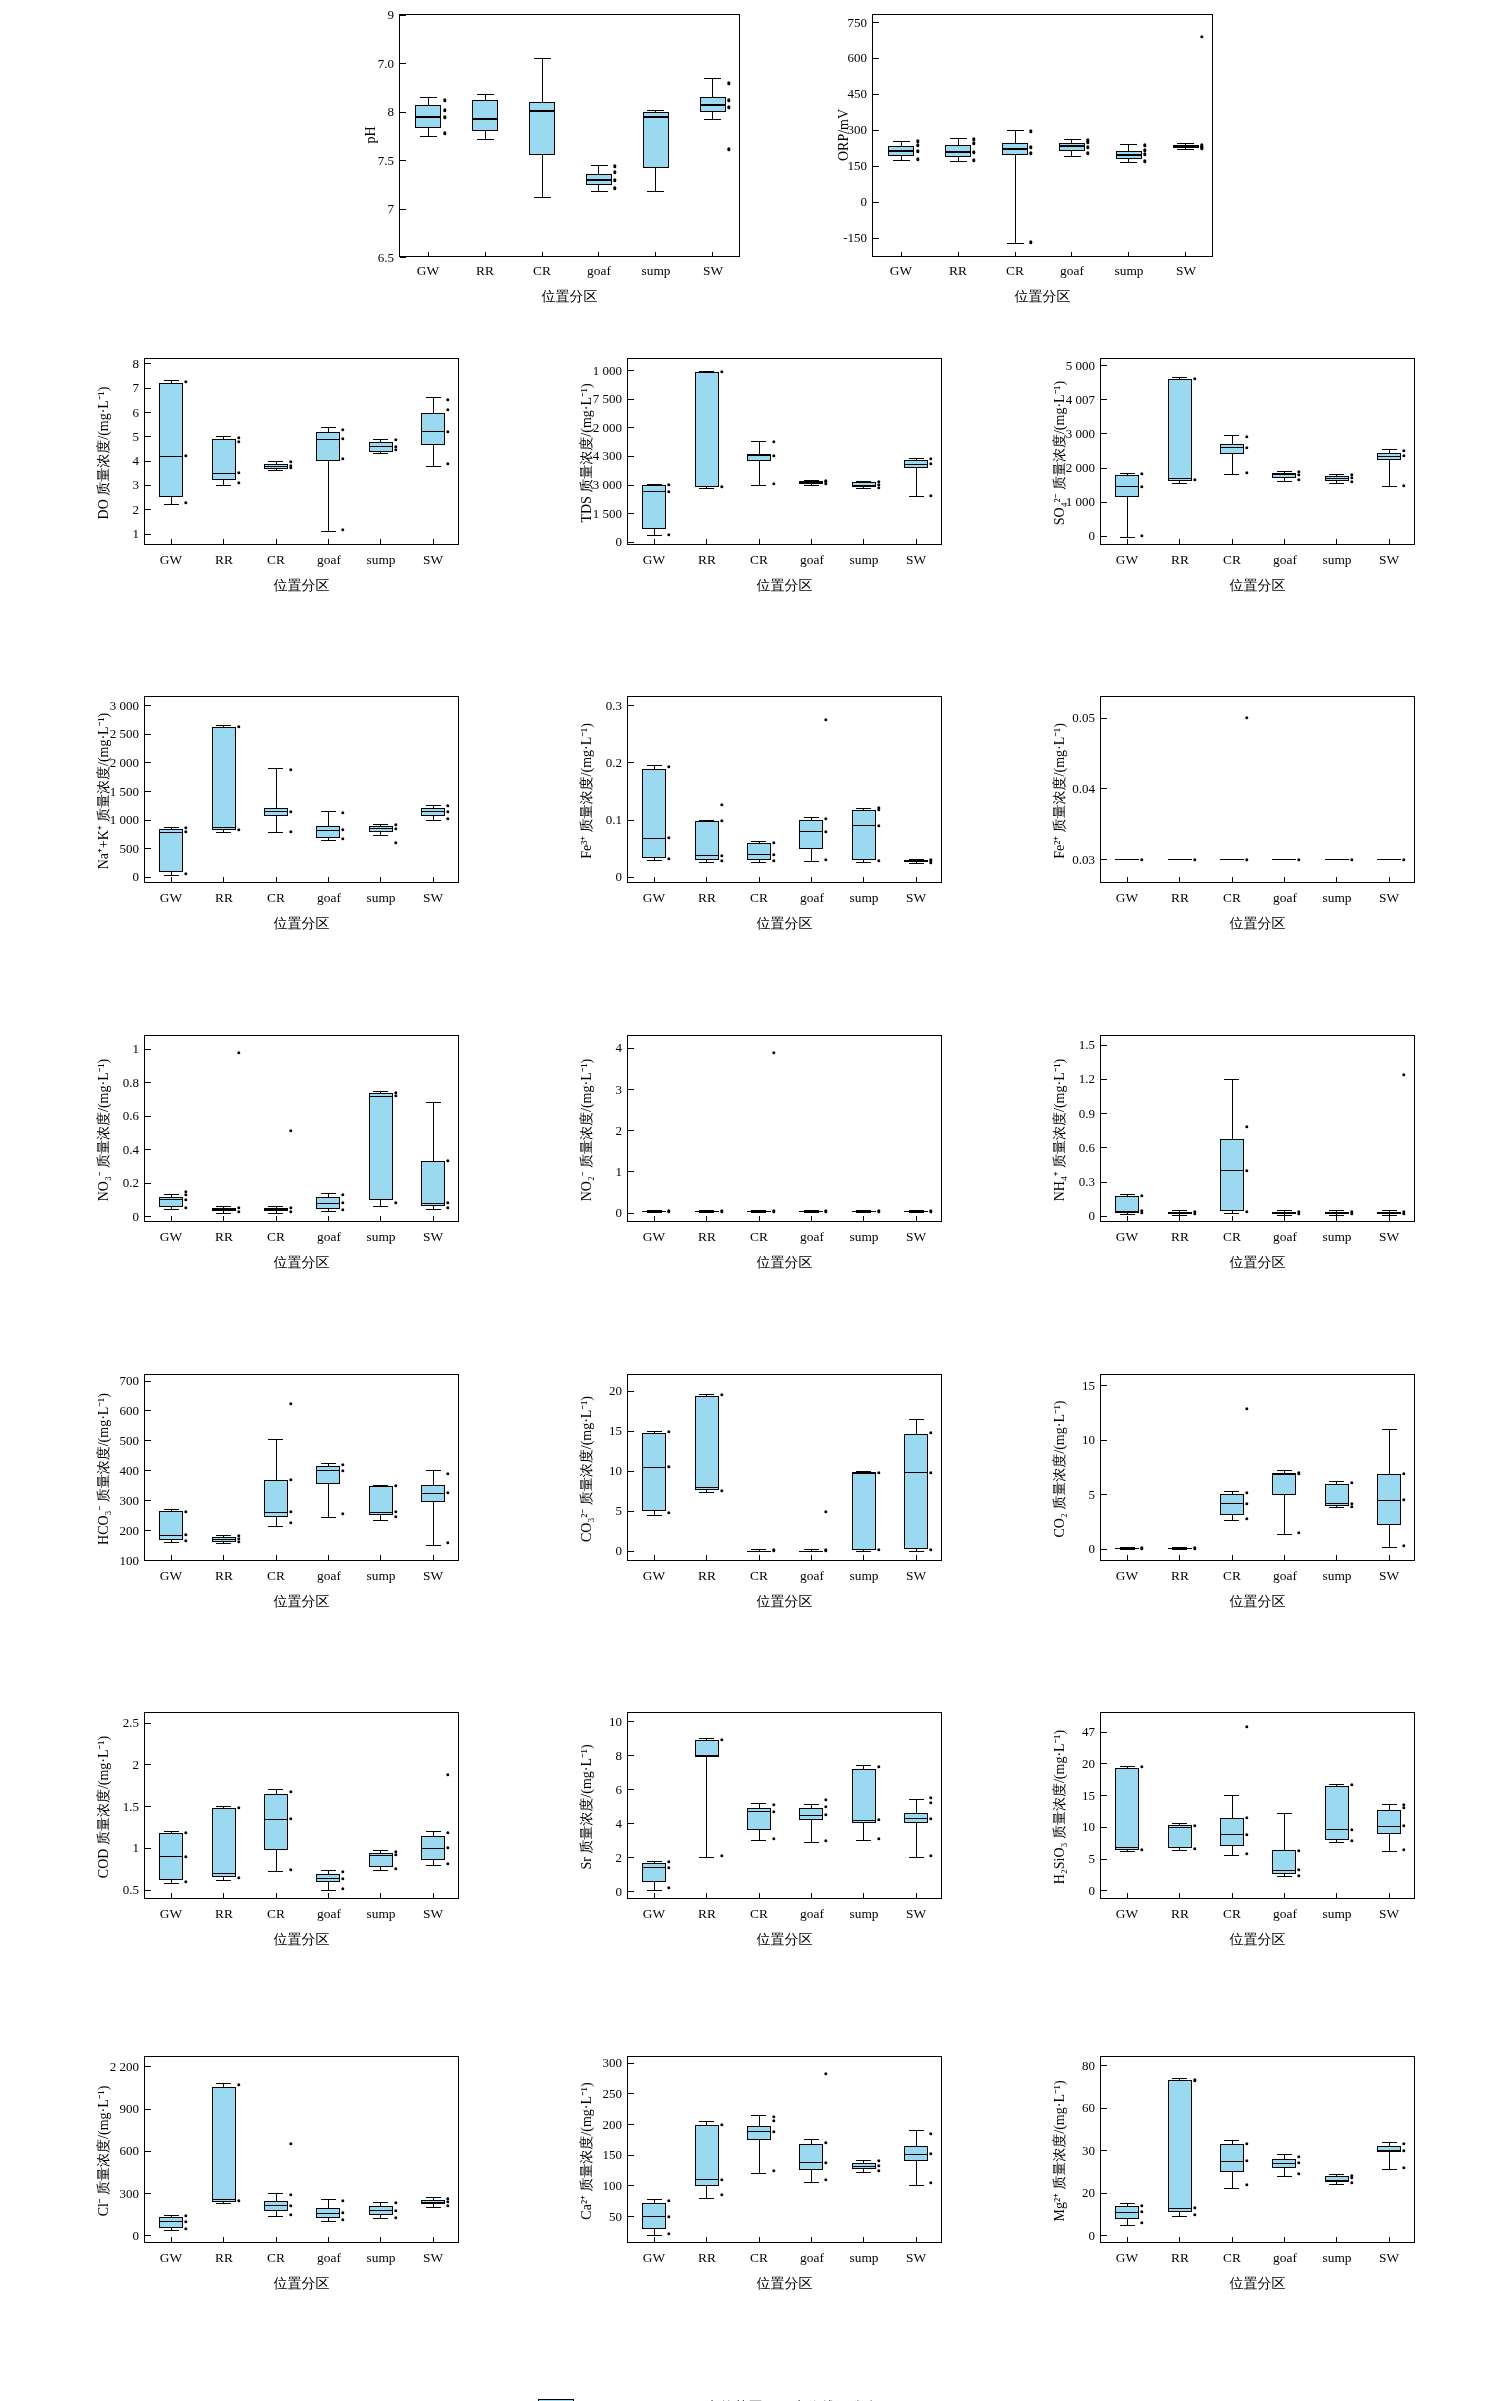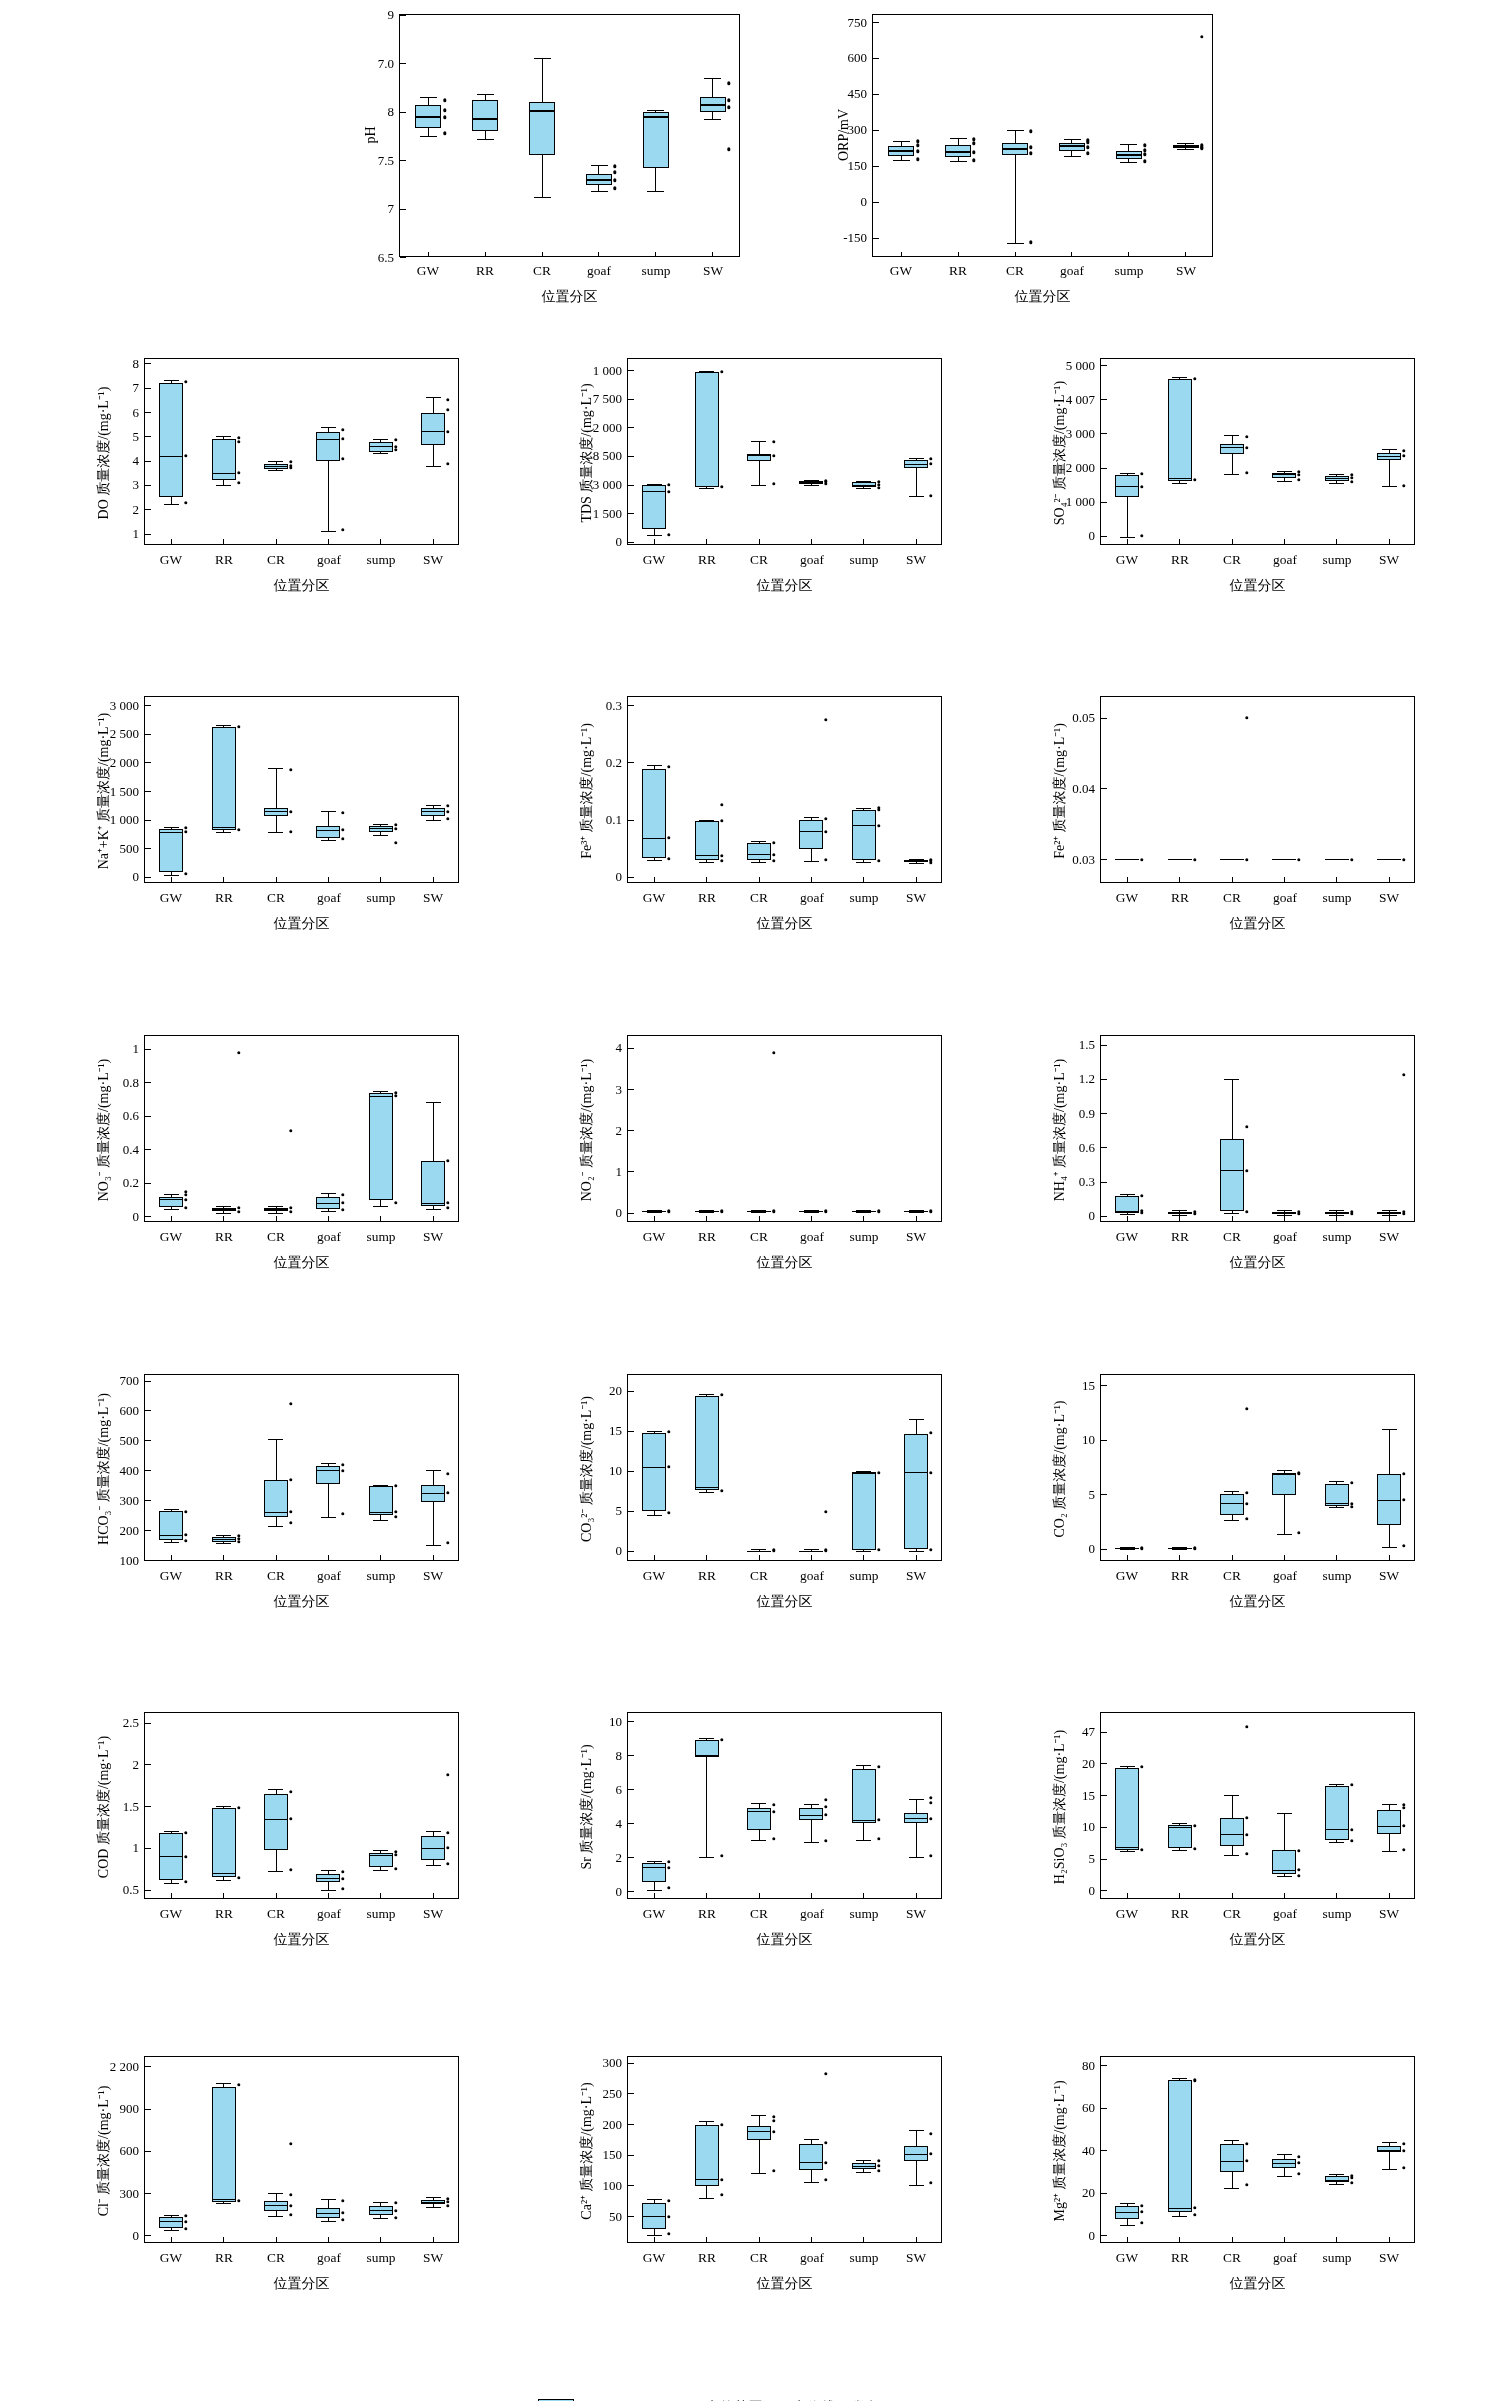--- a/index.html
+++ b/index.html
@@ -301,21 +301,21 @@
     </div>
     <div class="panel" style="position: absolute; left: 0px; top: 0px; width: 1513px; height: 2458px; pointer-events: none;">
       <div class="plotbox" style="position: absolute; left: 627px; top: 358px; width: 315px; height: 187px;">
         <div class="tickmark" style="left: 0px; top: 183px; width: 5.8px; height: 1px;"></div>
         <div class="ytick" style="top: 183px; left: -72px; width: 66px; text-align: right;">0</div>
         <div class="tickmark" style="left: 0px; top: 154px; width: 5.8px; height: 1px;"></div>
         <div class="ytick" style="top: 155px; left: -72px; width: 66px; text-align: right;">1 500</div>
         <div class="tickmark" style="left: 0px; top: 126px; width: 5.8px; height: 1px;"></div>
         <div class="ytick" style="top: 126px; left: -72px; width: 66px; text-align: right;">3 000</div>
         <div class="tickmark" style="left: 0px; top: 97px; width: 5.8px; height: 1px;"></div>
-        <div class="ytick" style="top: 97px; left: -72px; width: 66px; text-align: right;">8 500</div>
+        <div class="ytick" style="top: 97px; left: -72px; width: 66px; text-align: right;">4 300</div>
         <div class="tickmark" style="left: 0px; top: 68px; width: 5.8px; height: 1px;"></div>
         <div class="ytick" style="top: 69px; left: -72px; width: 66px; text-align: right;">2 000</div>
         <div class="tickmark" style="left: 0px; top: 40px; width: 5.8px; height: 1px;"></div>
         <div class="ytick" style="top: 40px; left: -72px; width: 66px; text-align: right;">7 500</div>
         <div class="tickmark" style="left: 0px; top: 11px; width: 5.8px; height: 1px;"></div>
         <div class="ytick" style="top: 11.5px; left: -72px; width: 66px; text-align: right;">1 000</div>
         <div class="tickmark" style="left: 26px; bottom: 0px; width: 1px; height: 4.8px;"></div>
         <div class="xtick" style="left: 26px; top: 193px;">GW</div>
         <div class="tickmark" style="left: 78px; bottom: 0px; width: 1px; height: 4.8px;"></div>
         <div class="xtick" style="left: 79px; top: 193px;">RR</div>
@@ -1497,21 +1497,21 @@
         <div class="dot" style="left: 303px; top: 77px;"></div>
       </div>
     </div>
     <div class="panel" style="position: absolute; left: 0px; top: 0px; width: 1513px; height: 2458px; pointer-events: none;">
       <div class="plotbox" style="position: absolute; left: 1100px; top: 2056px; width: 315px; height: 187px;">
         <div class="tickmark" style="left: 0px; top: 178px; width: 5.8px; height: 1px;"></div>
         <div class="ytick" style="top: 179px; left: -72px; width: 66px; text-align: right;">0</div>
         <div class="tickmark" style="left: 0px; top: 136px; width: 5.8px; height: 1px;"></div>
         <div class="ytick" style="top: 136px; left: -72px; width: 66px; text-align: right;">20</div>
         <div class="tickmark" style="left: 0px; top: 93px; width: 5.8px; height: 1px;"></div>
-        <div class="ytick" style="top: 94px; left: -72px; width: 66px; text-align: right;">40</div>
+        <div class="ytick" style="top: 94px; left: -72px; width: 66px; text-align: right;">30</div>
         <div class="tickmark" style="left: 0px; top: 51px; width: 5.8px; height: 1px;"></div>
         <div class="ytick" style="top: 51px; left: -72px; width: 66px; text-align: right;">60</div>
         <div class="tickmark" style="left: 0px; top: 8px; width: 5.8px; height: 1px;"></div>
         <div class="ytick" style="top: 8.5px; left: -72px; width: 66px; text-align: right;">80</div>
         <div class="tickmark" style="left: 26px; bottom: 0px; width: 1px; height: 4.8px;"></div>
         <div class="xtick" style="left: 26px; top: 193px;">GW</div>
         <div class="tickmark" style="left: 78px; bottom: 0px; width: 1px; height: 4.8px;"></div>
         <div class="xtick" style="left: 79px; top: 193px;">RR</div>
         <div class="tickmark" style="left: 131px; bottom: 0px; width: 1px; height: 4.8px;"></div>
         <div class="xtick" style="left: 131px; top: 193px;">CR</div>

